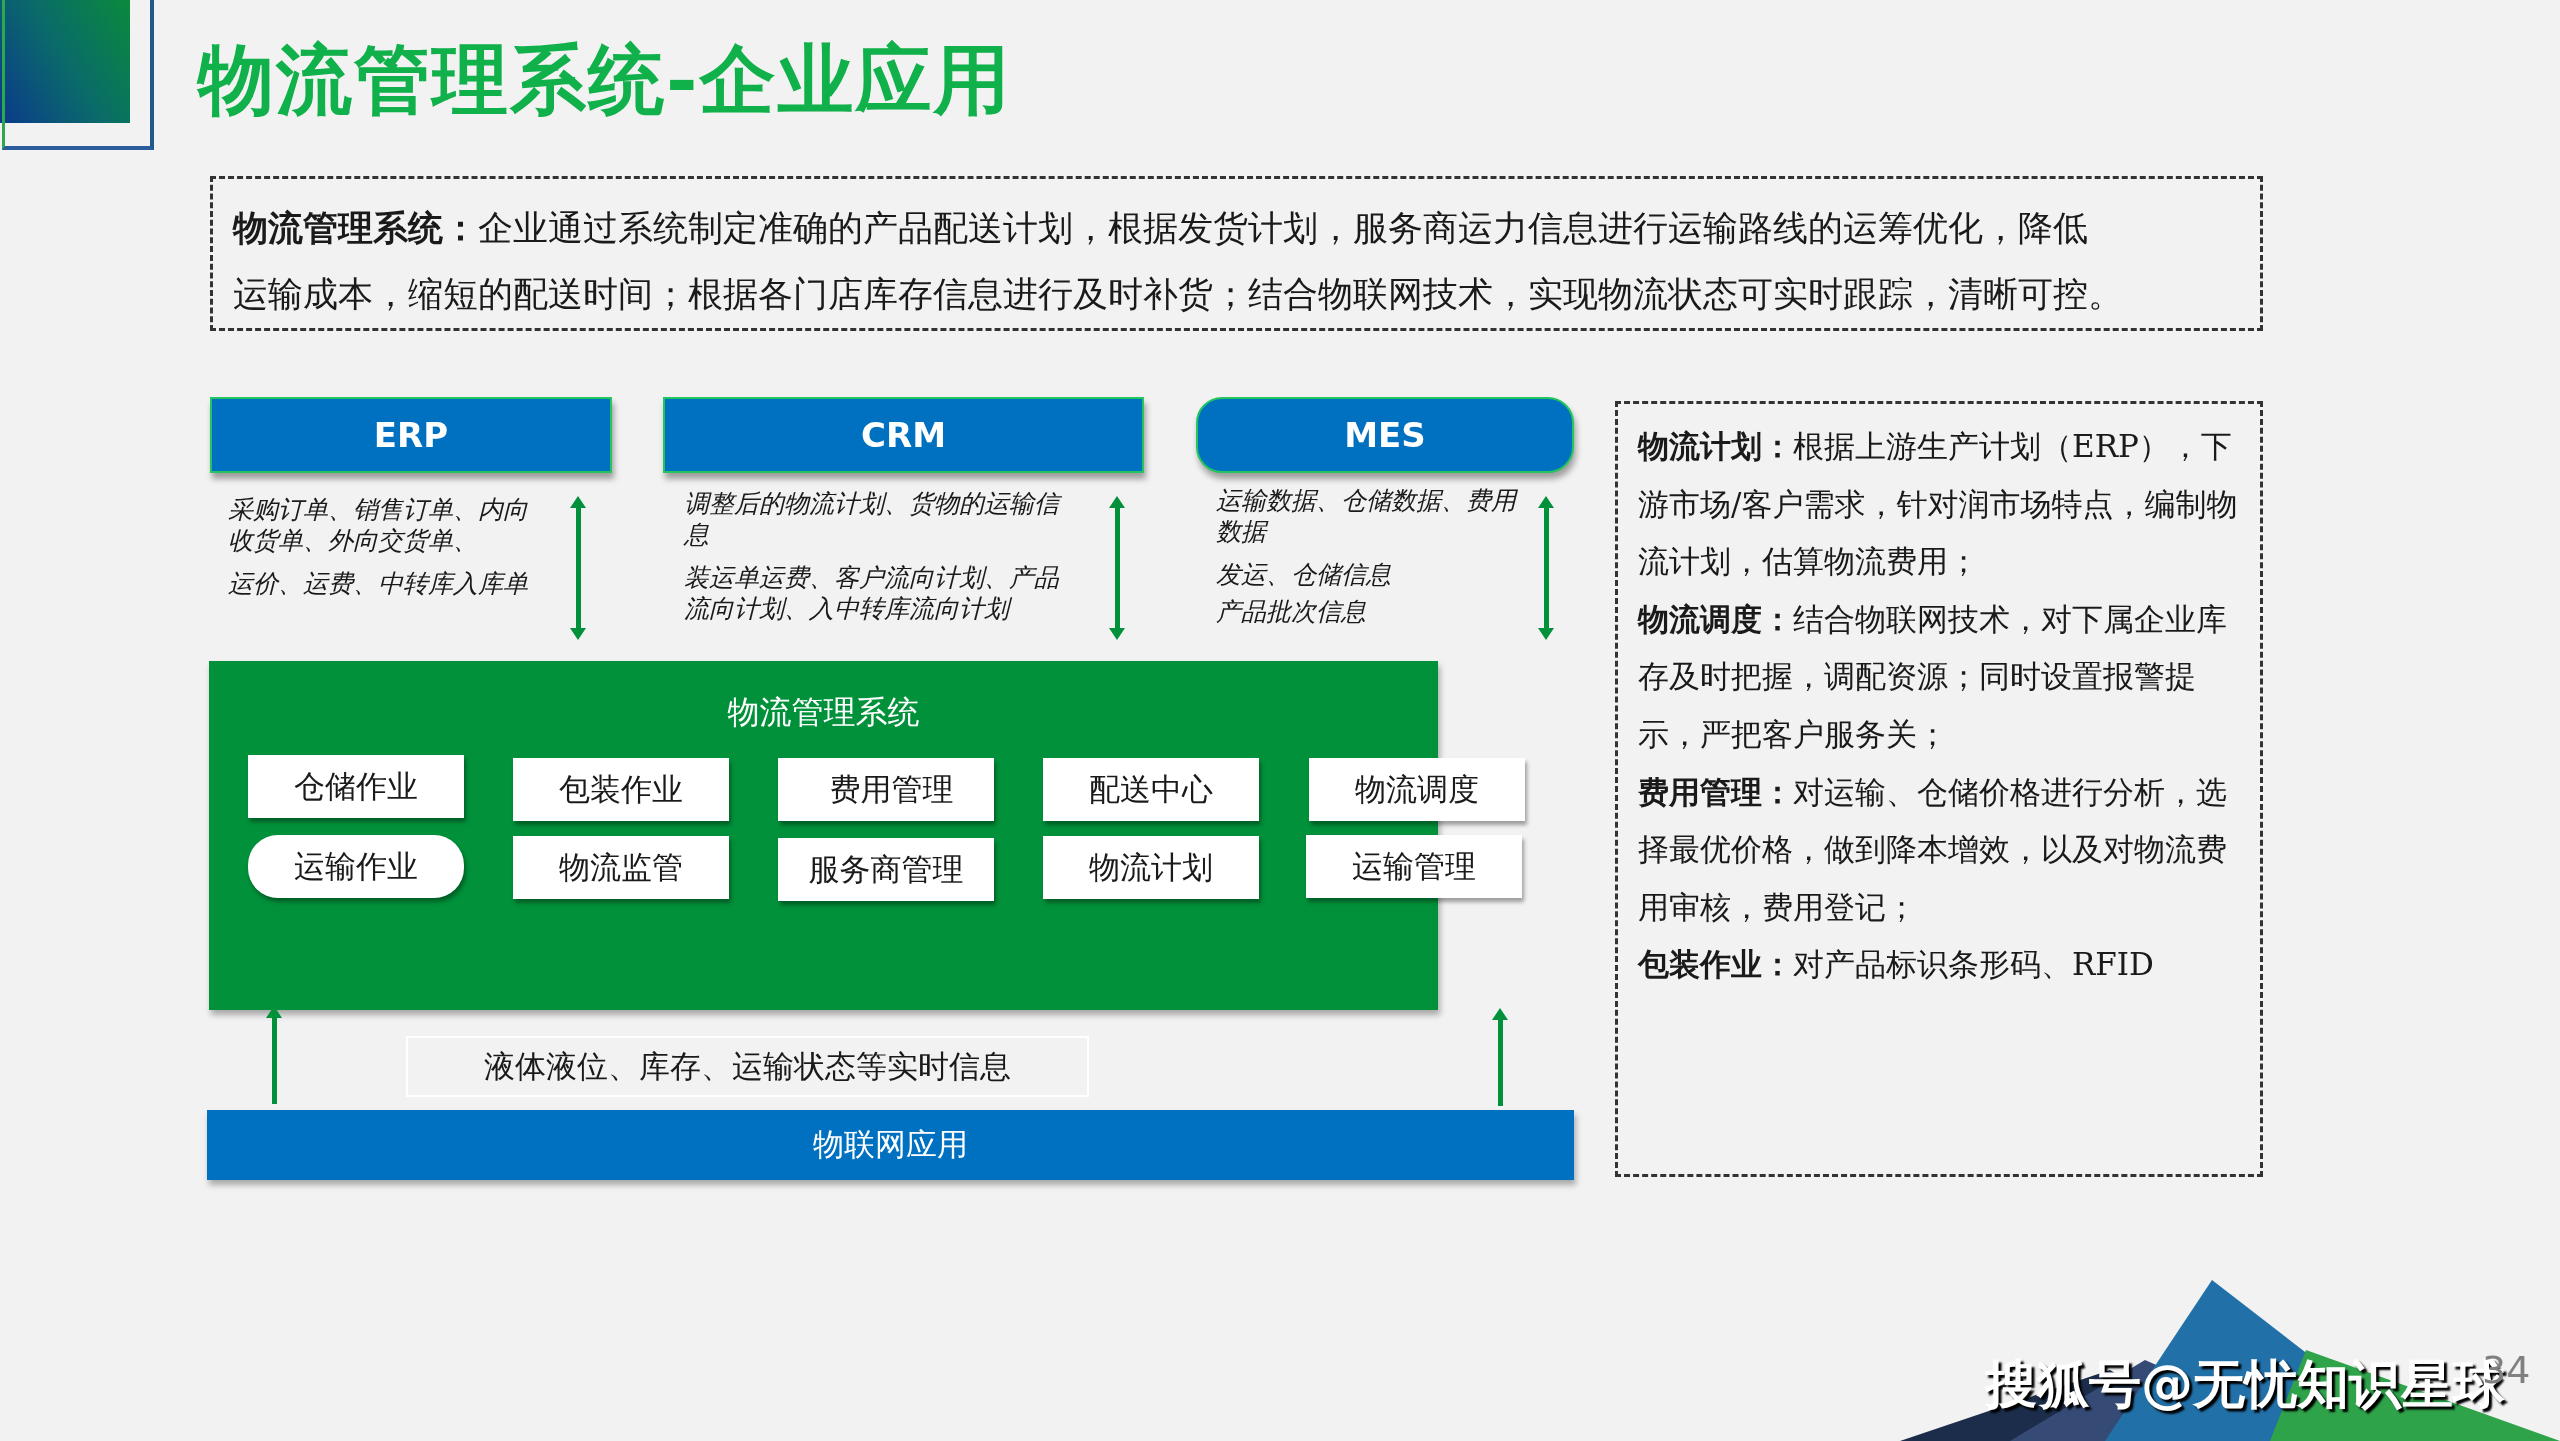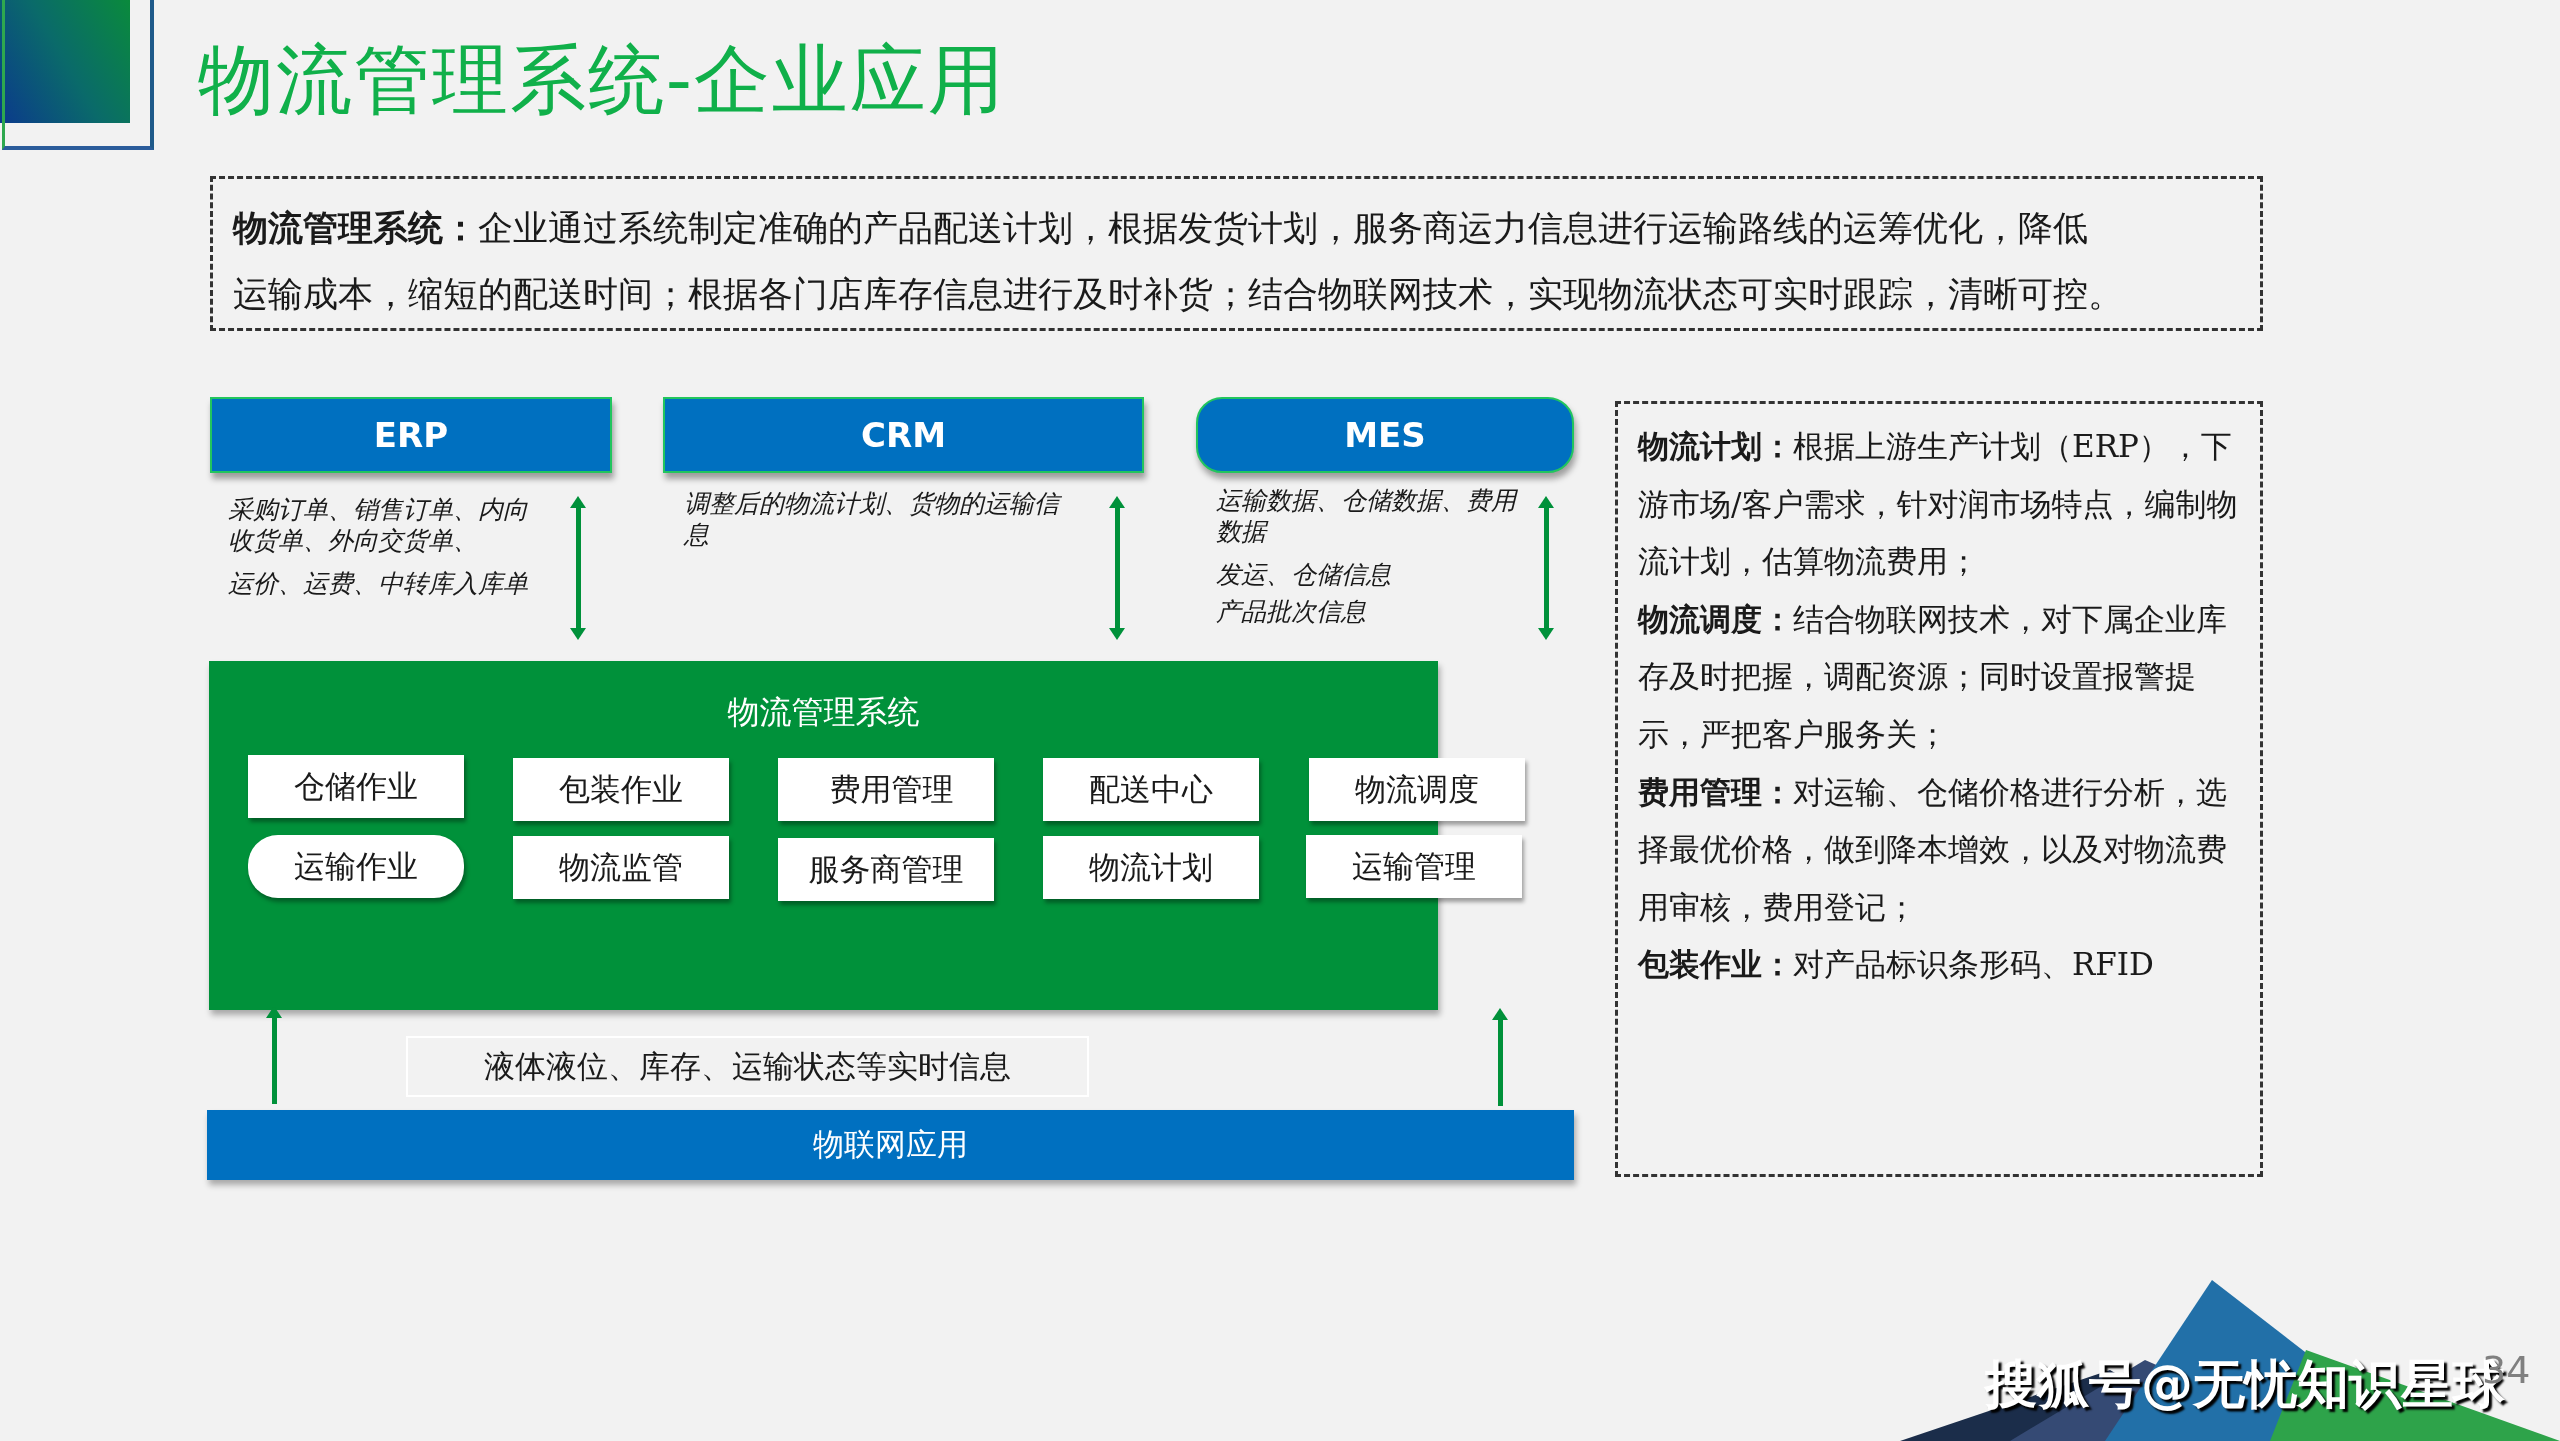--- a/index.html
+++ b/index.html
@@ -20,21 +20,21 @@
     .logo-frame {
       left: 2px; top: -4px; width: 152px; height: 154px;
       border-right: 4px solid #1f5a8a;
       border-bottom: 4px solid #2b5c9b;
       border-left: 3px solid #2ea84f;
     }
 
     .page-title {
       left: 198px; top: 30px;
       font-family: "DejaVu Serif", "Liberation Serif", serif;
-      font-size: 76px; font-weight: normal; color: #10b04a;
+      font-size: 76px; font-weight: bold; color: #10b04a;
       letter-spacing: 2px; line-height: 100px;
     }
 
     
     .intro-box {
       left: 210px; top: 176px; width: 2053px; height: 155px;
       border: 3px dashed #333;
       padding: 16px 20px;
       font-size: 35px; line-height: 66px;
     }
@@ -140,20 +140,21 @@
 <div class="abs sys-header" style="left:210px; top:397px; width:402px;">ERP</div>
 <div class="abs sys-desc" style="left:228px; top:494px; width:310px;">
   <p>采购订单、销售订单、内向收货单、外向交货单、</p>
   <p>运价、运费、中转库入库单</p>
 </div>
 <div class="abs vline both" style="left:576px; top:506px; height:124px;"></div>
 
 <div class="abs sys-header" style="left:663px; top:397px; width:481px;">CRM</div>
 <div class="abs sys-desc" style="left:684px; top:488px; width:385px;">
   <p>调整后的物流计划、货物的运输信息</p>
+  <p>装运单运费、客户流向计划、产品流向计划、入中转库流向计划</p>
 </div>
 <div class="abs vline both" style="left:1115px; top:506px; height:124px;"></div>
 
 <div class="abs sys-header" style="left:1196px; top:397px; width:378px;border-radius:26px;">MES</div>
 <div class="abs sys-desc" style="left:1216px; top:485px; width:300px;">
   <p>运输数据、仓储数据、费用数据</p>
   <p style="margin-bottom:6px;">发运、仓储信息</p>
   <p>产品批次信息</p>
 </div>
 <div class="abs vline both" style="left:1544px; top:506px; height:124px;"></div>

